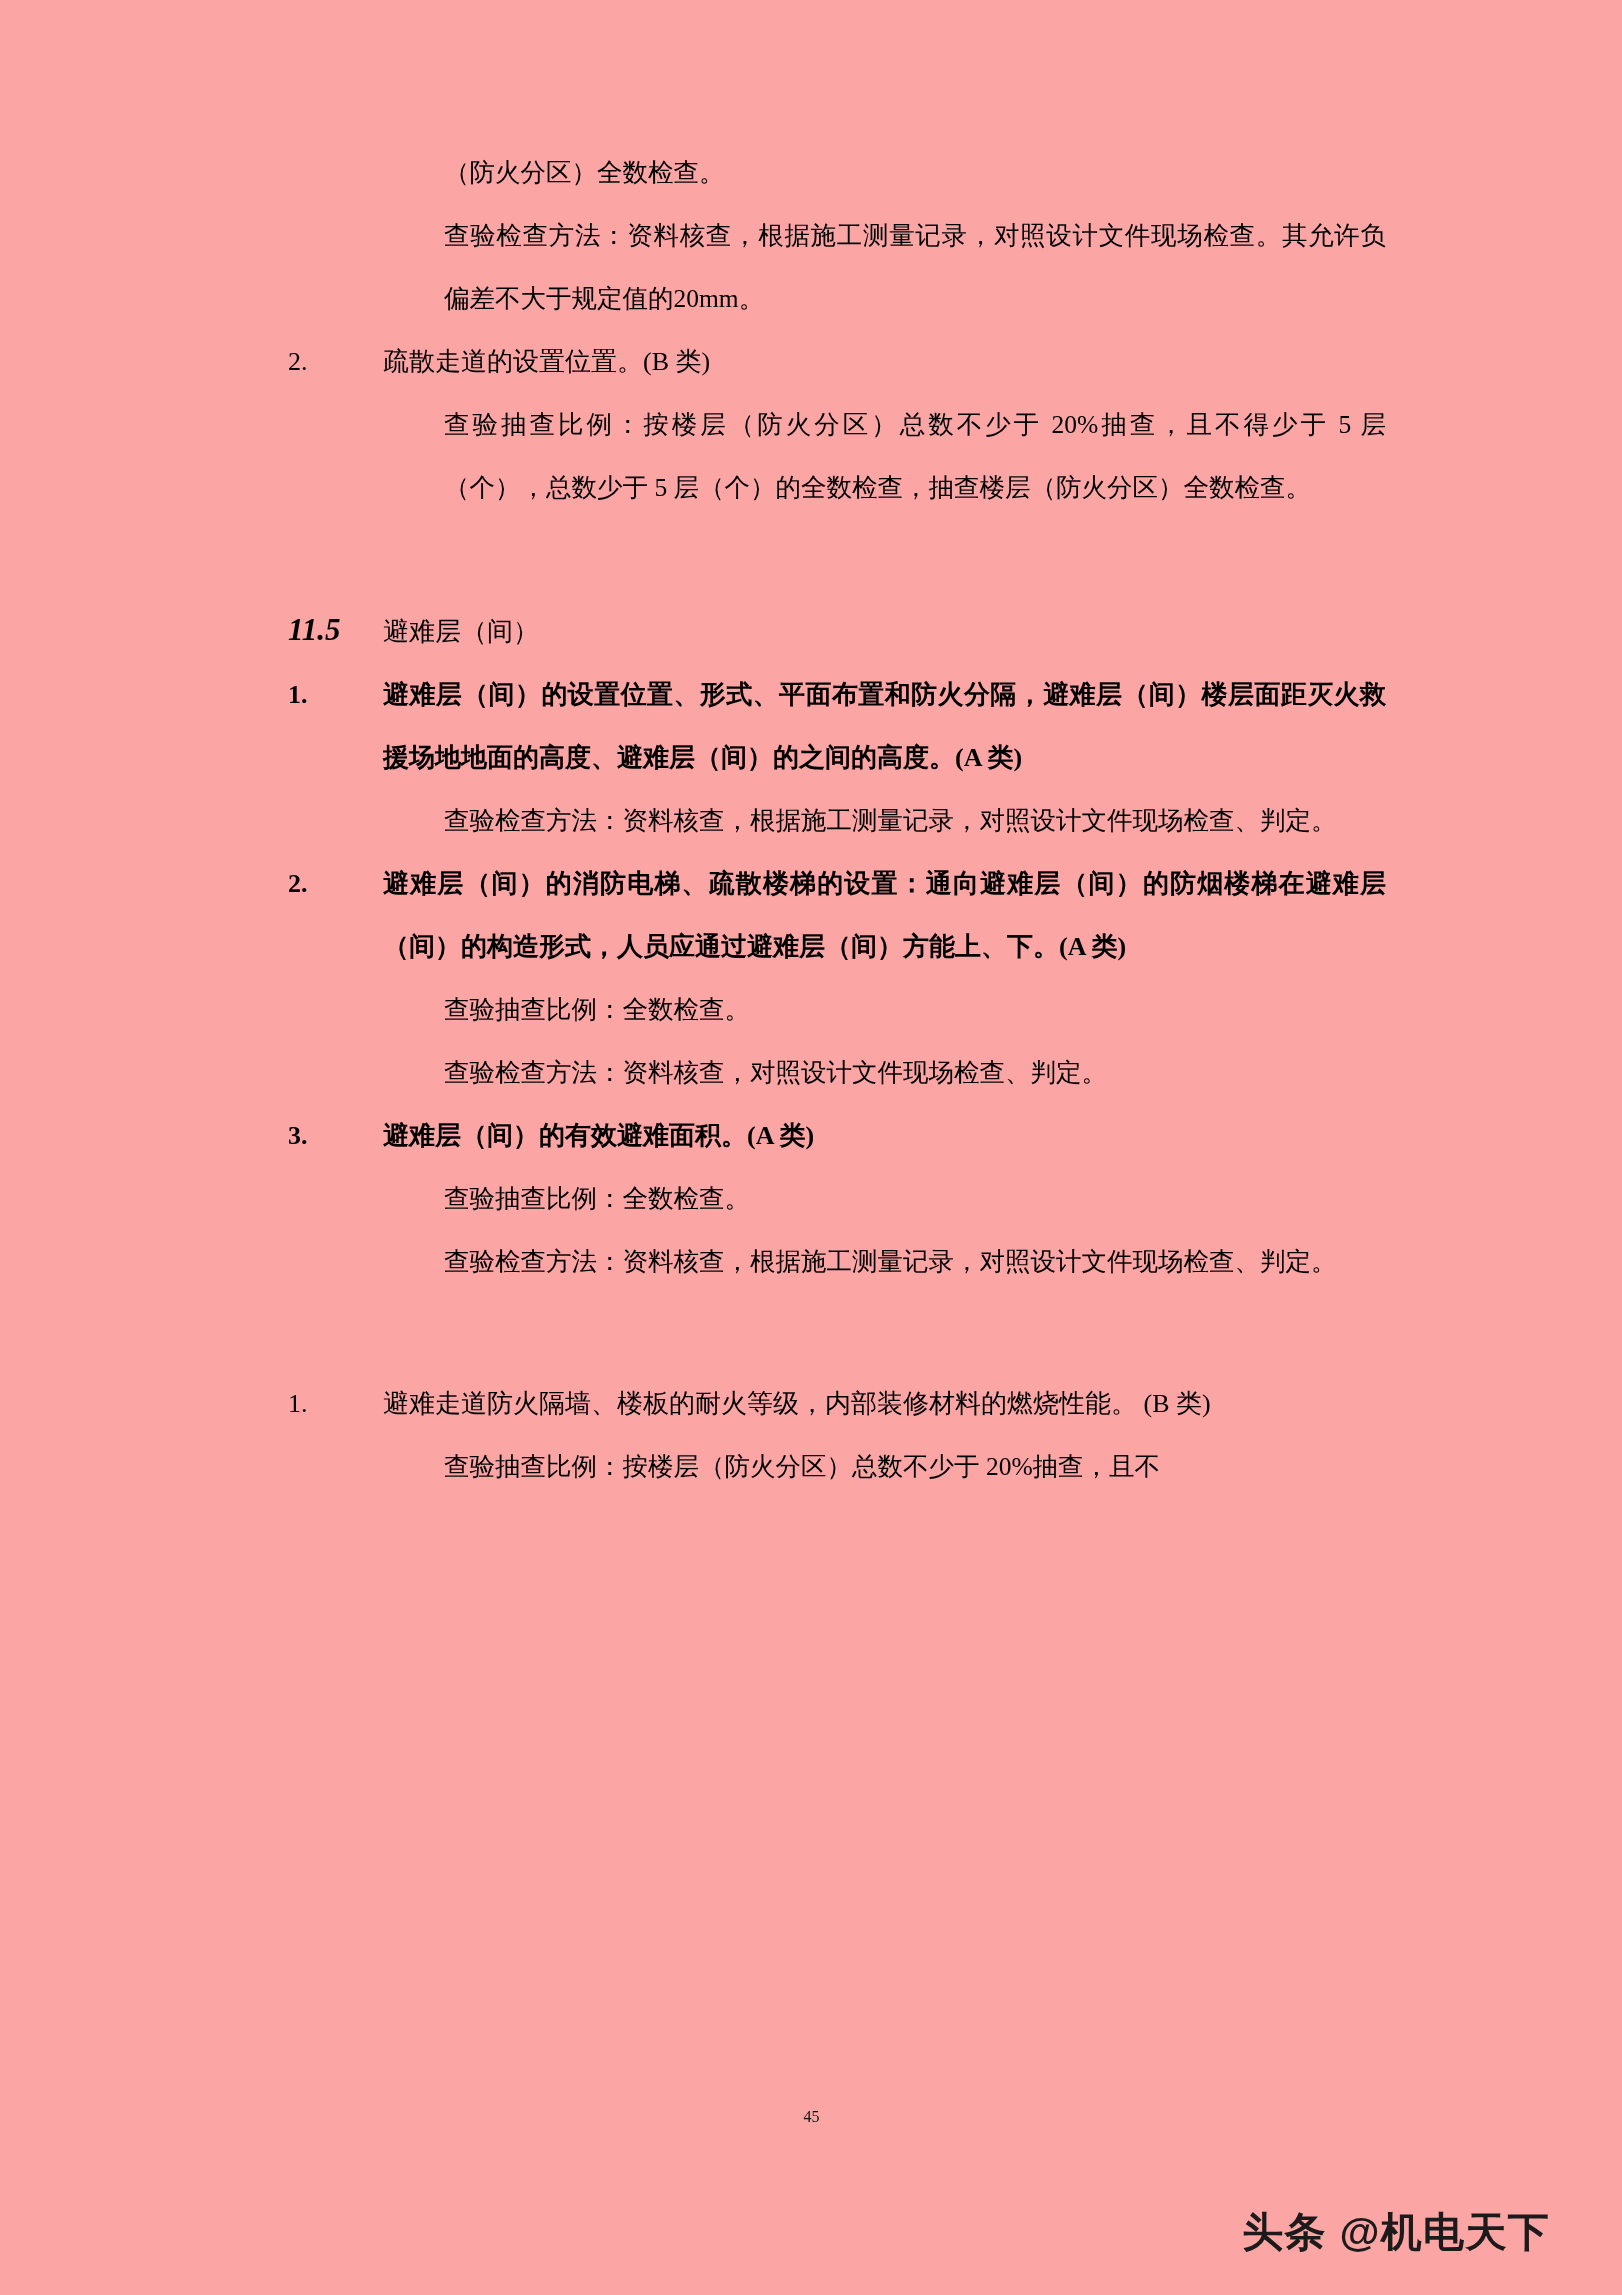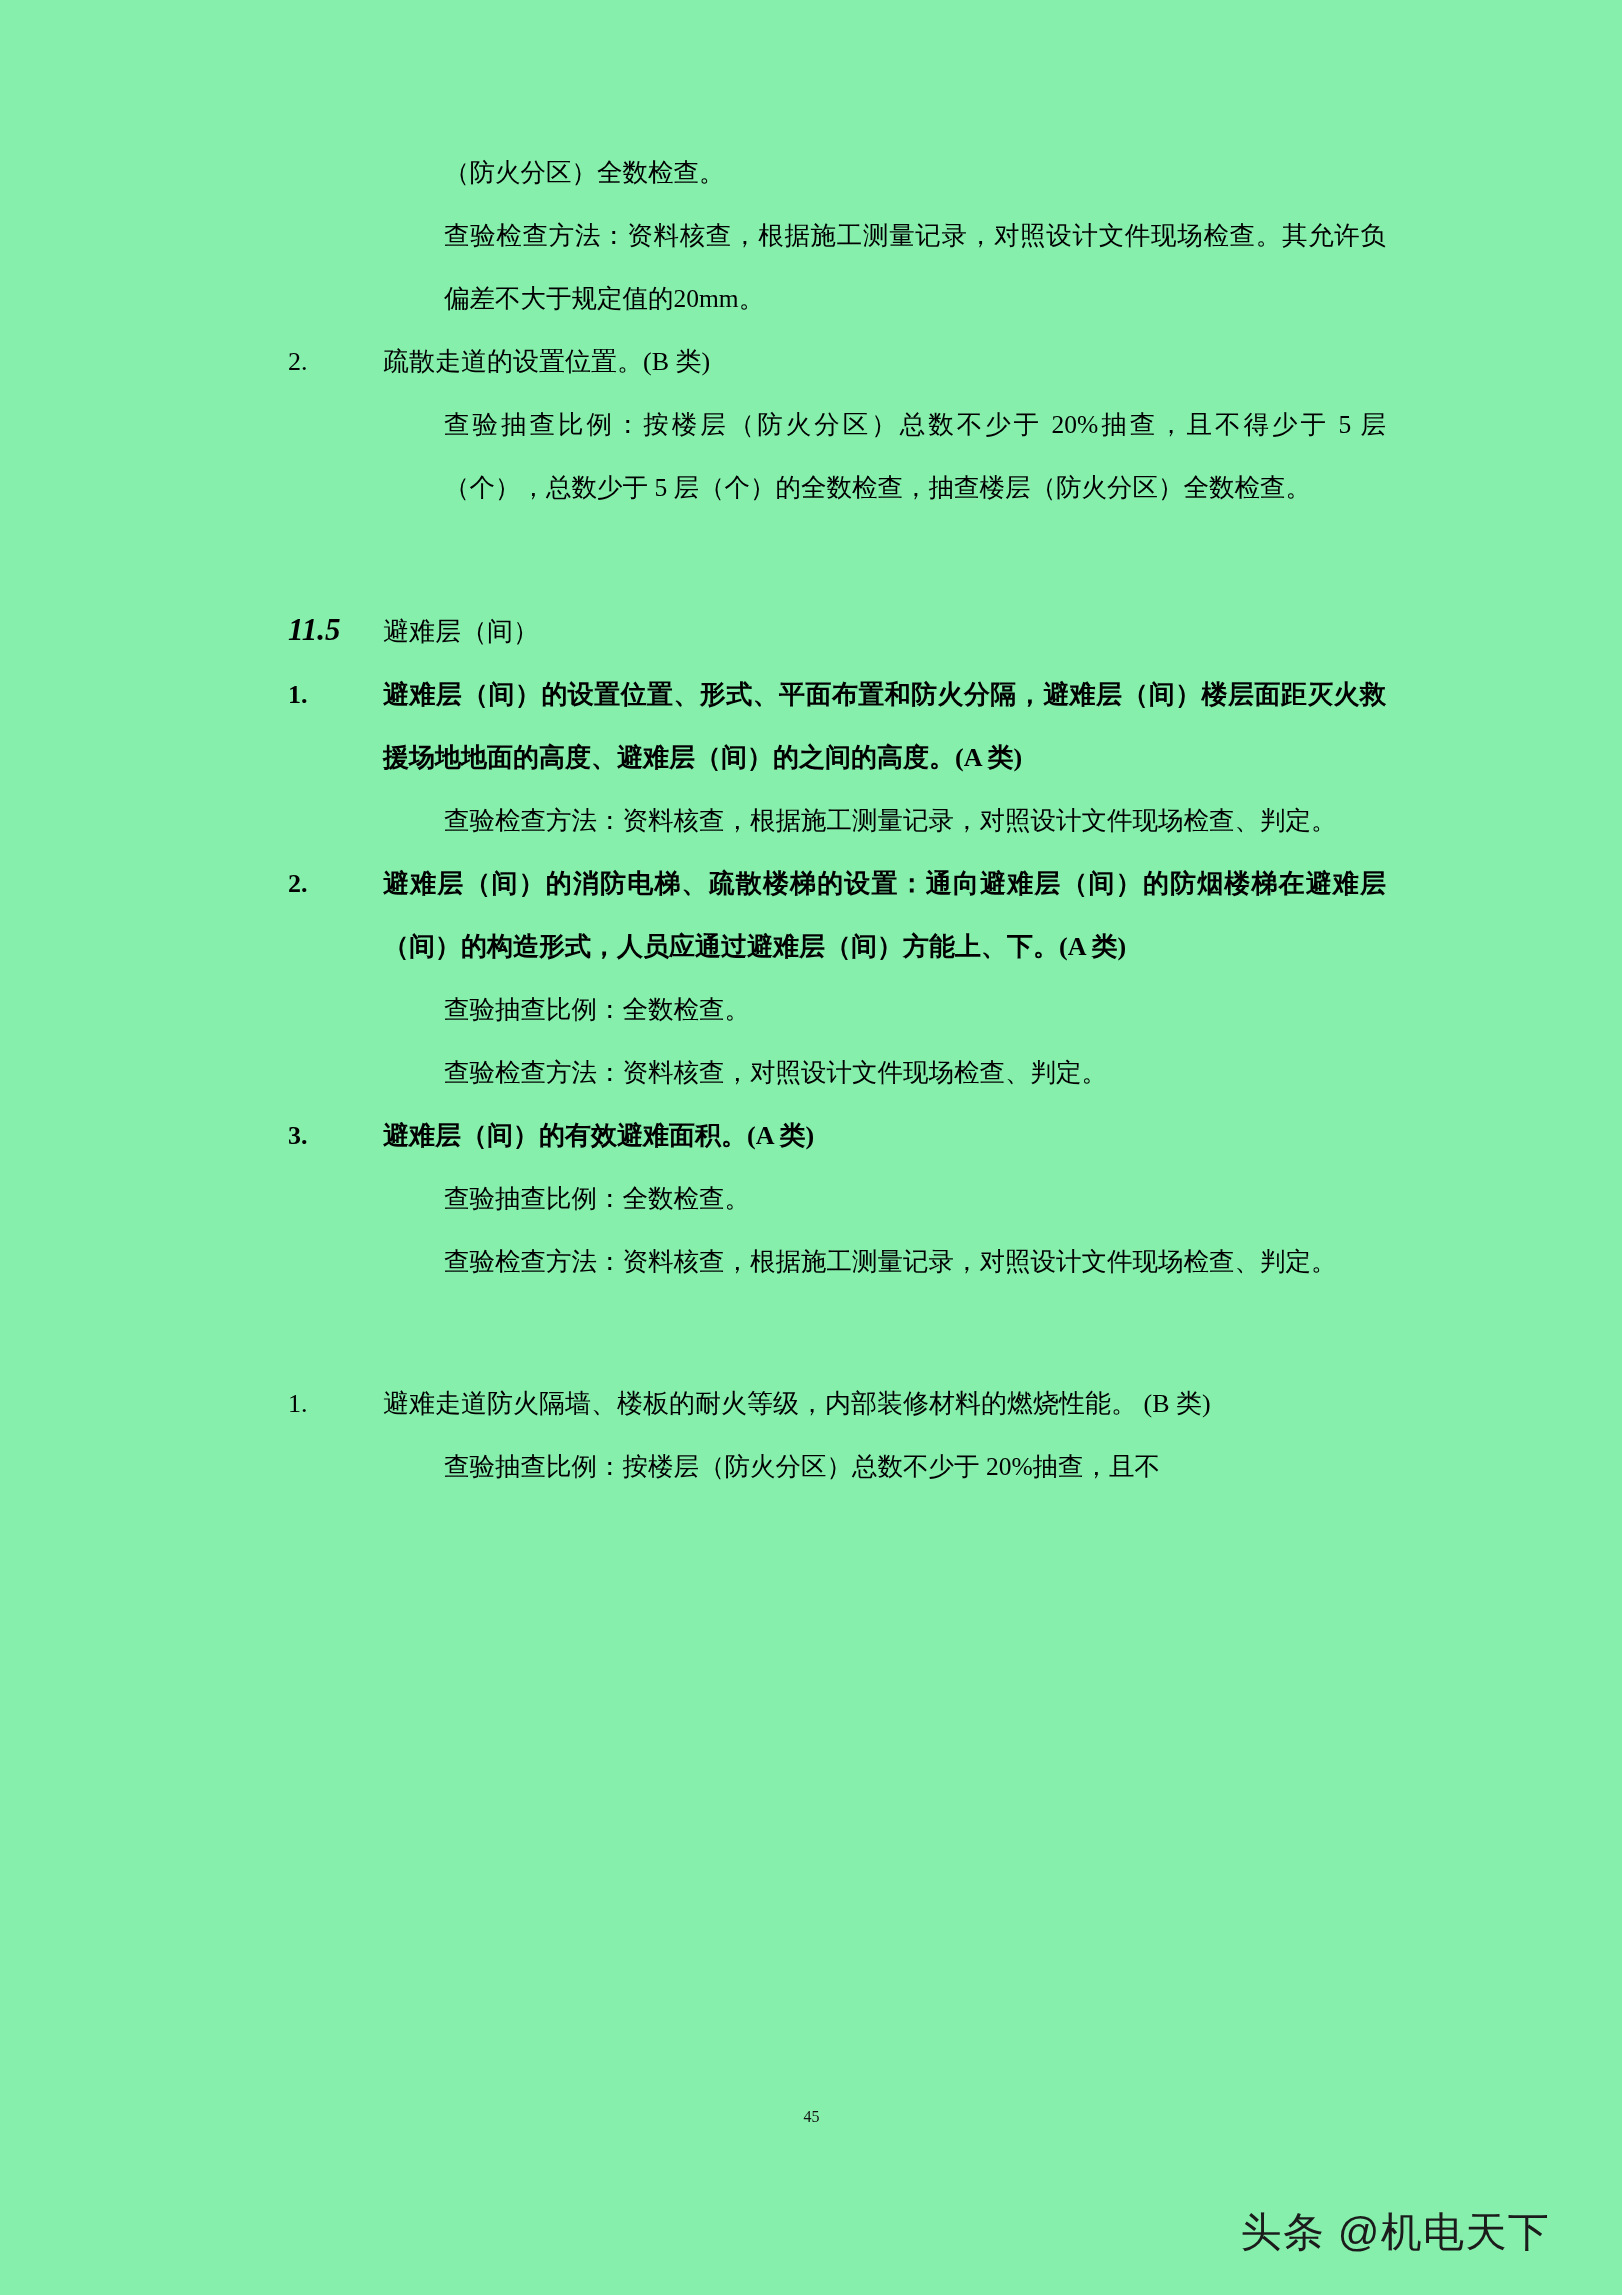--- a/index.html
+++ b/index.html
@@ -13,21 +13,21 @@
     height: 2295px;
     position: relative;
     font-family: "Liberation Serif", "DejaVu Serif", serif;
     color: #000000;
     overflow: hidden;
   }
 
   .page {
     position: absolute;
     inset: 0;
-    background: #86efac;
+    background: #fca5a5;
   }
 
   
   .content {
     position: absolute;
     left: 288px;
     top: 141px;
     width: 1098px;
   }
 
@@ -102,21 +102,21 @@
   }
 
   
   .watermark {
     position: absolute;
     right: 73px;
     top: 2207px;
     font-family: "Liberation Sans", "DejaVu Sans", sans-serif;
     font-size: 41px;
     line-height: 51px;
-    font-weight: 400;
+    font-weight: 700;
     color: #1b1b1b;
     letter-spacing: 1.3px;
     white-space: nowrap;
   }
 </style>
 </head>
 <body>
 
 <div class="page">
 

